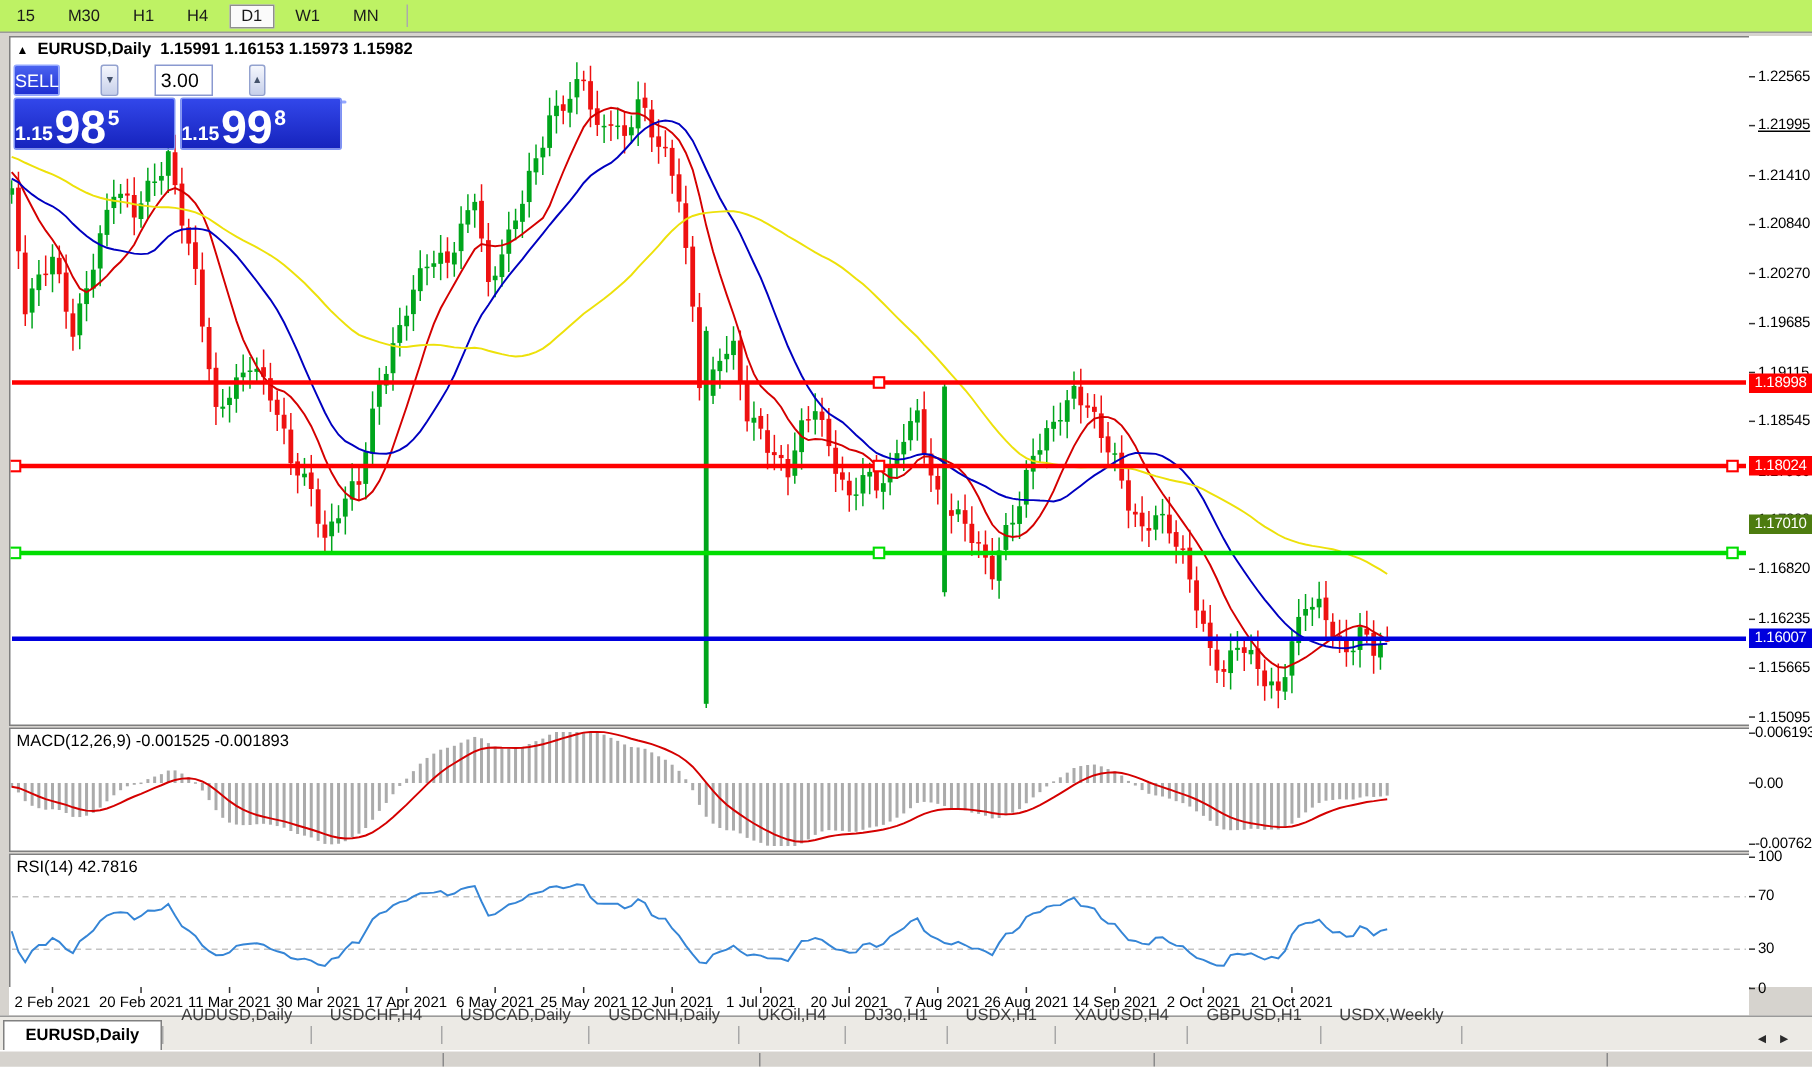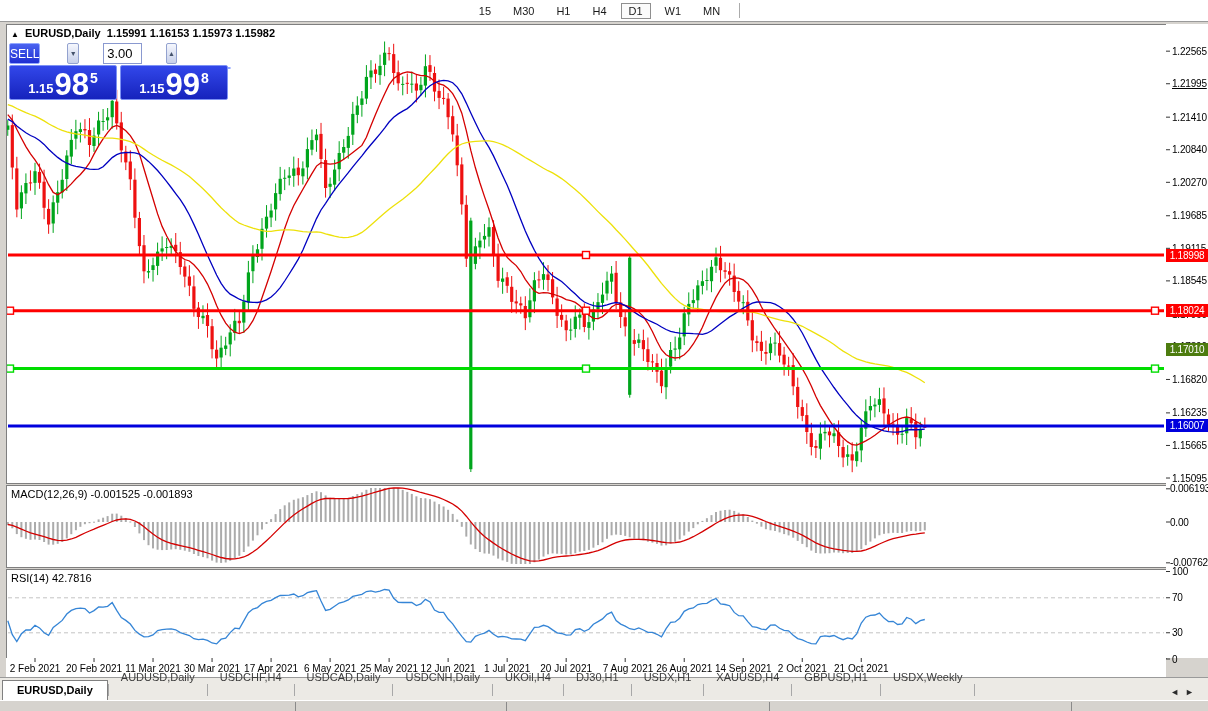--- a/index.html
+++ b/index.html
@@ -1,20 +1,20 @@
 <!DOCTYPE html>
 <html><head>
 <meta charset="utf-8">
 <style>
   html,body{margin:0;padding:0;}
   body{width:1208px;height:711px;position:relative;overflow:hidden;background:#d6d3ce;
        font-family:"Liberation Sans","DejaVu Sans",sans-serif;-webkit-font-smoothing:none;}
   
-  .toolbar{position:absolute;left:0;top:0;width:1208px;height:21px;background:#ffffff;
-           border-bottom:1px solid #9a9a9a;display:flex;align-items:center;font-size:11px;color:#1a1a1a;justify-content:center;}
+  .toolbar{position:absolute;left:0;top:0;width:1208px;height:21px;background:#bef264;
+           border-bottom:1px solid #9a9a9a;display:flex;align-items:center;font-size:11px;color:#1a1a1a;}
   .tf-btn{padding:1px 7px;margin:0 3px;border:1px solid transparent;cursor:default;white-space:nowrap;}
   .tf-btn.active{background:#fbfbfb;border:1px solid #8f8f8f;}
   .tf-sep{width:1px;height:15px;background:#ababab;margin-left:8px;}
   
   .pane{position:absolute;background:#fff;border:1px solid #7f7f7f;}
   #pane-main{left:6px;top:24px;width:1159px;height:458px;}
   #pane-macd{left:6px;top:485px;width:1159px;height:81px;}
   #pane-rsi{left:6px;top:569px;width:1159px;height:88px;}
   #price-axis{position:absolute;left:1166px;top:24px;width:42px;height:634px;background:#fff;}
   #date-axis{position:absolute;left:6px;top:658px;width:1160px;height:19px;background:#fff;}
@@ -32,21 +32,21 @@
   .tp-btn{background:linear-gradient(#4a63f0,#1f2ed2);border:1px solid #93a7ff;border-radius:2px;
           color:#fff;font-size:12px;display:flex;align-items:center;justify-content:center;}
   .tp-sell{width:47px;}  .tp-buy{width:49px;margin-left:3px;margin-top:24px;}
   .tp-spin{width:22px;background:linear-gradient(#f5f7fd,#c7d0ea);border:1px solid #93a2cf;
            color:#44526b;font-size:7px;display:flex;align-items:center;justify-content:center;border-radius:2px;}
   .tp-spin.dn{margin-left:3px;}
   .tp-lot{width:64px;background:#fff;border:1px solid #8a99d0;font-size:13px;color:#000;
           text-align:right;padding:0 8px 0 0;line-height:19px;}
   .tp-row2{display:flex;margin-top:1px;}
   .tp-price{width:106px;height:33px;background:linear-gradient(#3247ea,#1623bd);border:1px solid #7d92f5;
-            border-radius:2px;color:#fff;display:flex;align-items:flex-end;justify-content:center;}
+            border-radius:2px;color:#fff;display:flex;align-items:flex-end;}
   .tp-price+.tp-price{margin-left:3px;}
   .tp-price .s{font-size:13px;font-weight:bold;margin-bottom:3px;}
   .tp-price .b{font-size:31px;font-weight:bold;line-height:29px;margin:0 1px;}
   .tp-price .sup{font-size:14px;font-weight:bold;margin-bottom:13px;}
   
   .tab-bar{position:absolute;left:0;top:677px;width:1208px;height:23px;background:#eceae5;
            border-top:1px solid #9a9a9a;display:flex;align-items:flex-end;font-size:11px;z-index:4;}
   .tab{padding:3px 12px 18px 12px;color:#3c3c3c;white-space:nowrap;}
   .tab.active{background:#fff;border:1px solid #808080;border-bottom:none;font-weight:bold;color:#000;
               padding:3px 14px 5px 14px;margin-left:2px;}

